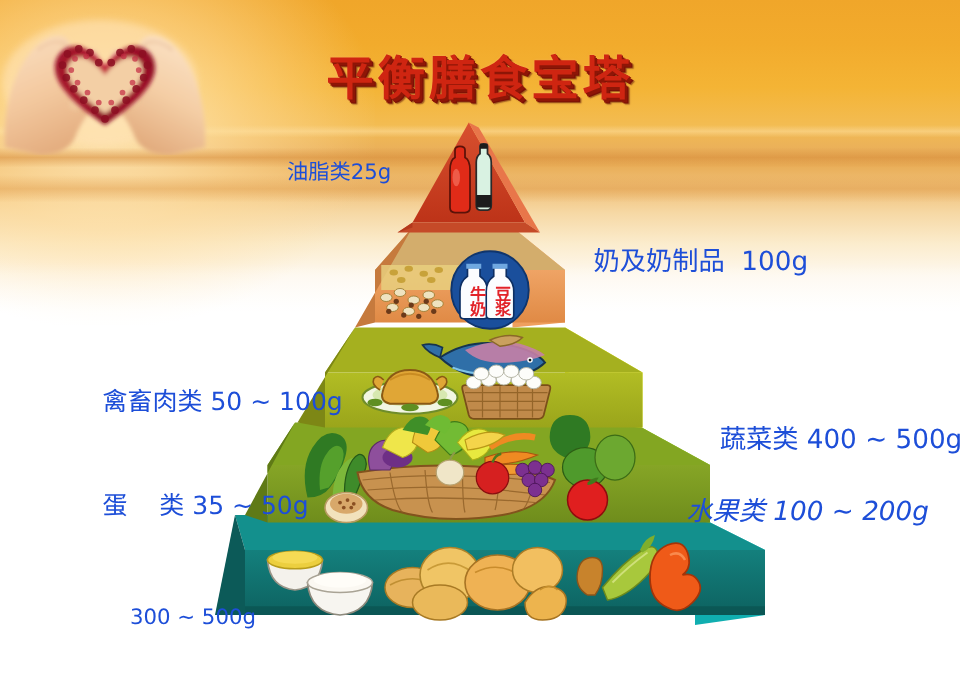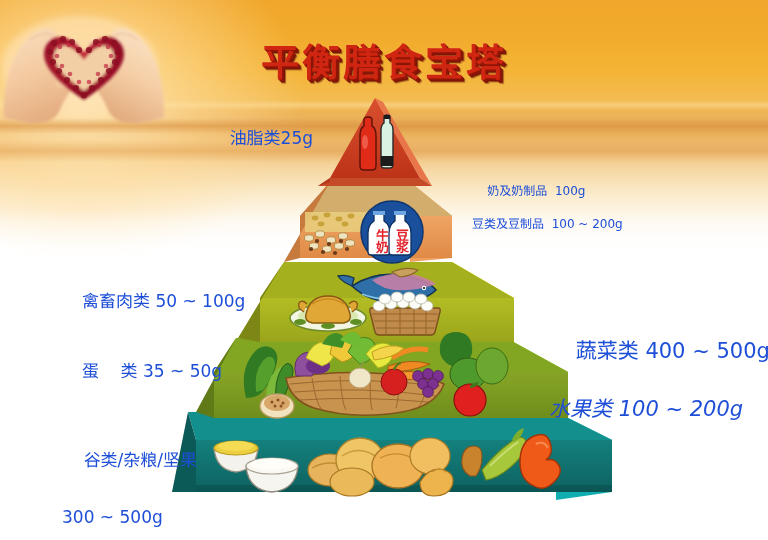--- a/index.html
+++ b/index.html
@@ -68,28 +68,28 @@
   .pyr{position:absolute;left:0;top:0;width:768px;height:540px;}
   .pyr svg{display:block;}
 
   
   .lbl{
     position:absolute;color:#1d4ed8;
     font-family:"DejaVu Sans","Liberation Sans",sans-serif;
     white-space:pre;line-height:1.38;
   }
   .l-oil{left:208px;top:104px;font-size:17px;}
-  .l-dairy{left:472px;top:166px;font-size:12px;}
+  .l-dairy{left:448px;top:166px;font-size:21px;}
   .l-dairy .row2{display:block;}
-  .l-meat{left:82px;top:243px;font-size:17px;}
+  .l-meat{left:82px;top:253px;font-size:20px;}
   .l-meat .r{display:block;}
   .l-veg{left:549px;top:308px;font-size:21px;}
   .l-veg .row2{display:block;font-style:italic;}
   .l-grain{left:62px;top:426px;font-size:17px;}
-  .l-grain .row2{display:block;margin-top:10px;}
+  .l-grain .row2{display:block;margin-top:10px;margin-left:42px;}
   .cn{font-family:"DejaVu Sans","Liberation Sans",sans-serif;}
 </style>
 </head>
 <body>
 
 <div id="stage">
 
   <div class="bg-sky"></div>
   <div class="bg-glowL"></div>
   <div class="bg-band band-c"></div>
@@ -464,31 +464,29 @@
     </g>
   </svg>
   </div>
 
   <div class="lbl l-oil">
     <span class="cn">油脂类25g</span>
   </div>
 
   <div class="lbl l-dairy">
     <span class="cn">奶及奶制品  100g</span>
-    <span class="cn row2">豆类及豆制品  100 ~ 200g</span>
   </div>
 
   <div class="lbl l-meat">
     <span class="cn r">禽畜肉类 50 ~ 100g</span>
     <span class="cn r">蛋    类 35 ~ 50g</span>
   </div>
 
   <div class="lbl l-veg">
     <span class="cn">蔬菜类 400 ~ 500g</span>
     <span class="cn row2">水果类 100 ~ 200g</span>
   </div>
 
   <div class="lbl l-grain">
-    <span class="cn">谷类/杂粮/坚果</span>
     <span class="cn row2">300 ~ 500g</span>
   </div>
 
 </div>
 
 </body></html>

